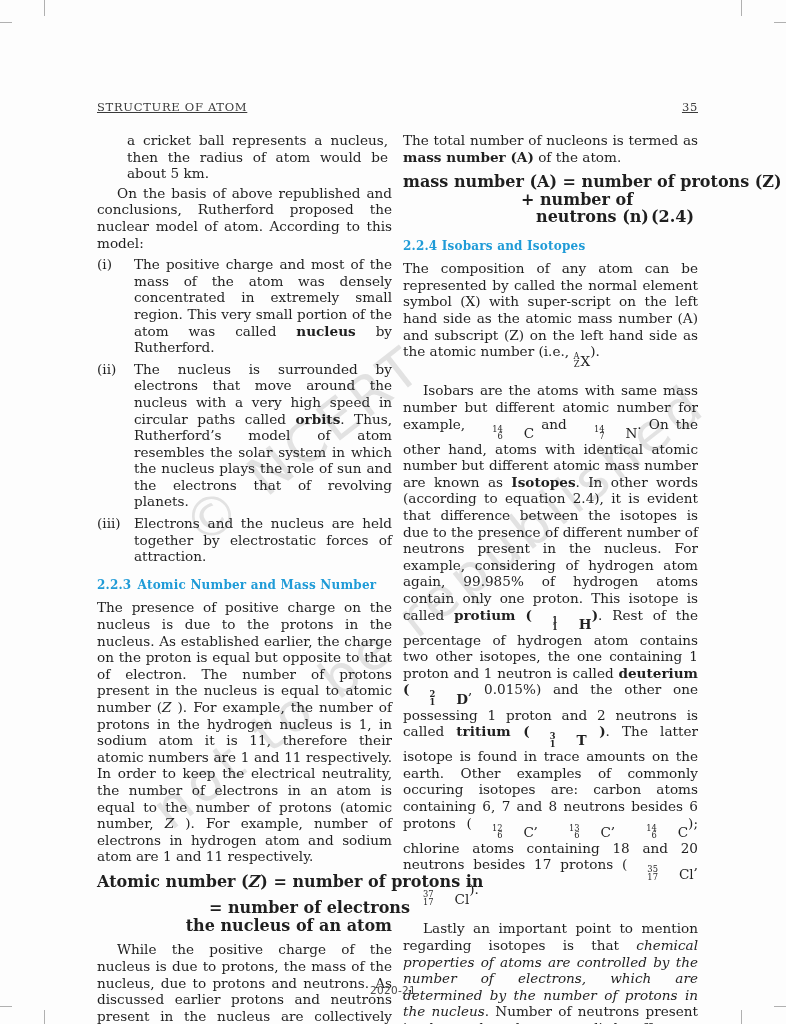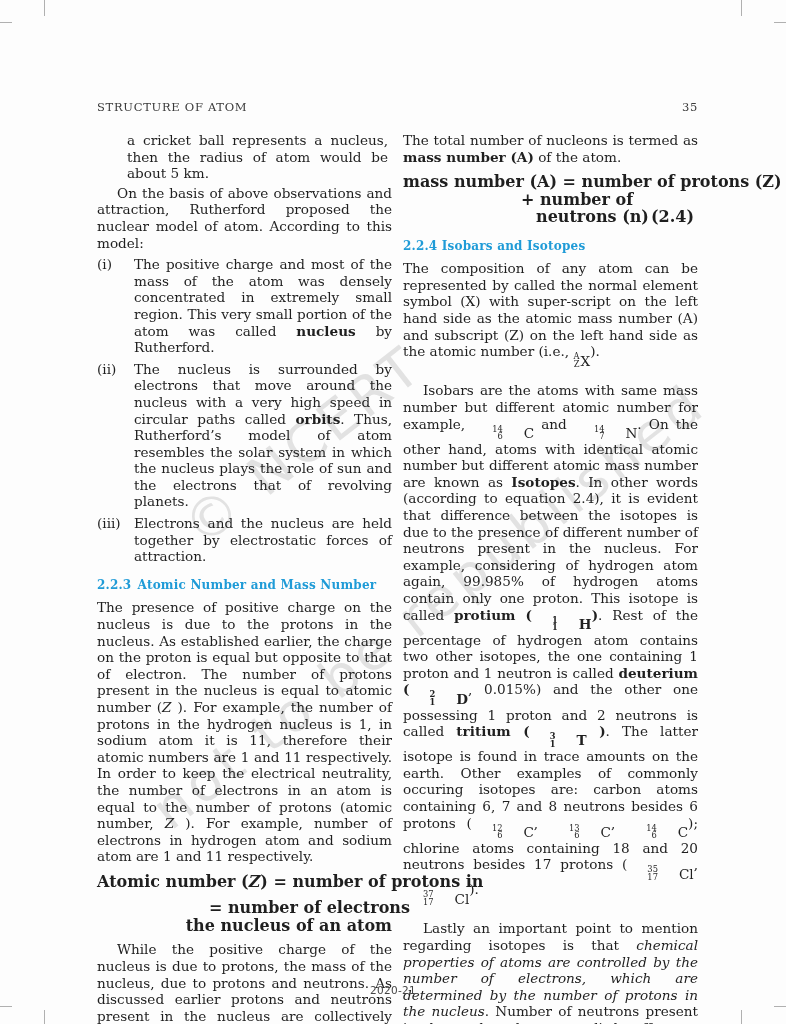--- a/index.html
+++ b/index.html
@@ -27,21 +27,21 @@
     font-size:54px;letter-spacing:5px;white-space:nowrap;
   }
   .watermark .wm-line{line-height:1;}
   .watermark .wm-line + .wm-line{margin-top:150px;}
   
   .crop{position:absolute;background:var(--crop);z-index:2;}
   
   .page-header{
     position:absolute;top:100px;left:97px;width:601px;z-index:1;
     display:flex;justify-content:space-between;align-items:baseline;
-    font-size:11.5px;color:var(--muted);letter-spacing:.7px;
+    font-size:11.5px;color:var(--muted);letter-spacing:.7px;text-decoration:underline;
   }
   .page-footer{
     position:absolute;top:984px;left:0;width:786px;z-index:1;
     text-align:center;font-family:"DejaVu Sans","Liberation Sans",sans-serif;
     font-size:10.5px;color:#444;letter-spacing:.3px;
   }
   
   .content{
     position:absolute;top:132px;left:97px;width:601px;z-index:1;
     display:flex;gap:11px;
@@ -93,21 +93,21 @@
 <div class="crop" style="left:741px;top:1010px;width:1px;height:14px;"></div>
 
 <div class="page-header">
   <span>STRUCTURE OF ATOM</span>
   <span>35</span>
 </div>
 
 <div class="content">
   <div class="col" id="col-left">
       <p class="cont"><span>a cricket ball represents a nucleus, then the radius of atom would be about 5 km.</span></p>
-      <p class="para indent"><span>On the basis of above observations and attraction, Rutherford proposed the nuclear model of atom. According to this model:</span></p>
+      <p class="para indent"><span>On the basis of above republished and conclusions, Rutherford proposed the nuclear model of atom. According to this model:</span></p>
       <div class="list-item"><span class="marker">(i)</span><span><span>The positive charge and most of the mass of the atom was densely concentrated in extremely small region. This very small portion of the atom was called </span><b>nucleus</b><span> by Rutherford.</span></span></div>
       <div class="list-item"><span class="marker">(ii)</span><span><span>The nucleus is surrounded by electrons that move around the nucleus with a very high speed in circular paths called </span><b>orbits</b><span>. Thus, Rutherford’s model of atom resembles the solar system in which the nucleus plays the role of sun and the electrons that of revolving planets.</span></span></div>
       <div class="list-item"><span class="marker">(iii)</span><span><span>Electrons and the nucleus are held together by electrostatic forces of attraction.</span></span></div>
       <div class="sec-heading">2.2.3 Atomic Number and Mass Number</div>
       <p class="para"><span>The presence of positive charge on the nucleus is due to the protons in the nucleus. As established earlier, the charge on the proton is equal but opposite to that of electron. The number of protons present in the nucleus is equal to atomic number (</span><i>Z</i><span> ). For example, the number of protons in the hydrogen nucleus is 1, in sodium atom it is 11, therefore their atomic numbers are 1 and 11 respectively. In order to keep the electrical neutrality, the number of electrons in an atom is equal to the number of protons (atomic number, </span><i>Z</i><span> ). For example, number of electrons in hydrogen atom and sodium atom are 1 and 11 respectively.</span></p>
       <div class="equation">
         <div class="eq-line "><b>Atomic number (</b><b><i>Z</i></b><b>) = number of protons in</b></div>
         <div class="eq-line pad1 gap-top"><b>= number of electrons</b></div>
         <div class="eq-line right"><b>the nucleus of an atom</b></div>
       </div>

